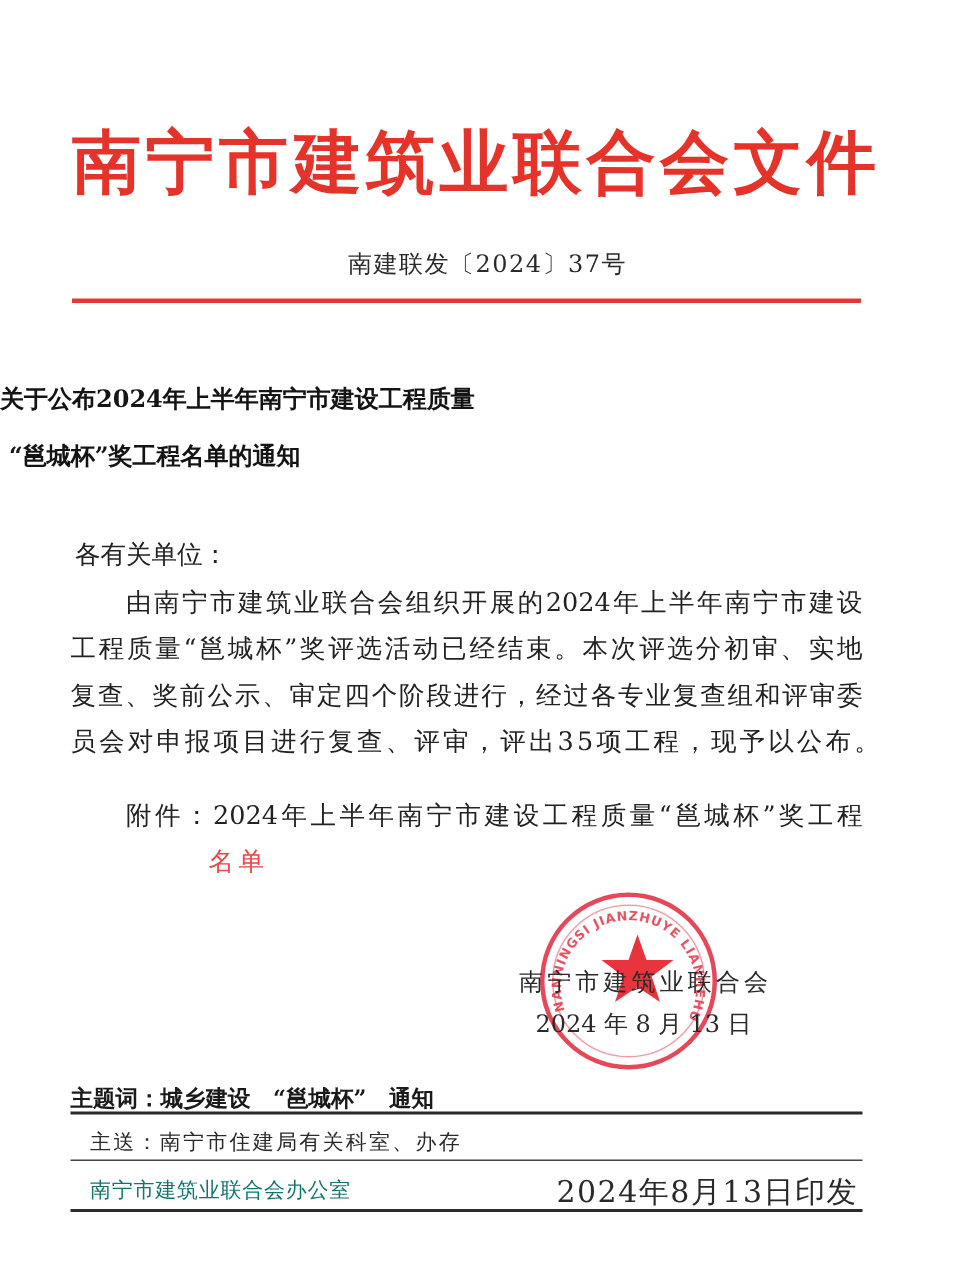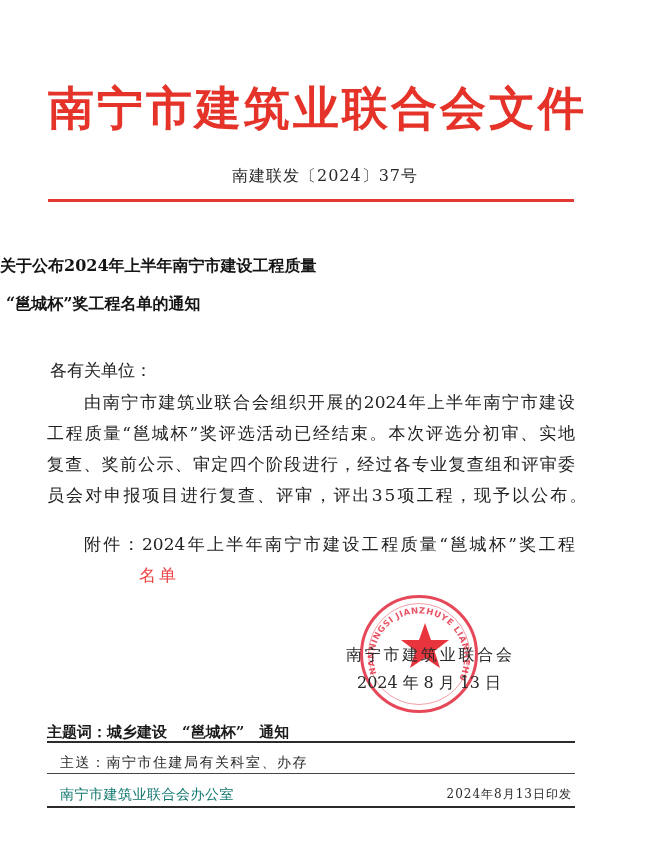--- a/index.html
+++ b/index.html
@@ -47,21 +47,21 @@
   .sign-date { left: 357px; top: 671px; width: 144px; font-size: 16px; line-height: 24px;
     color: #2a2a2a; white-space: nowrap; text-align: justify; text-align-last: justify; }
 
   .rule-thick { left: 47px; width: 528px; height: 2px; background: #2b2b2b; }
   .rule-thin { left: 47px; width: 528px; height: 1px; background: #444; }
 
   .keywords { left: 47px; top: 722px; font-size: 15px; line-height: 20px; font-weight: bold;
     color: #1a1a1a; white-space: pre; }
   .cc { left: 60px; top: 752px; font-size: 14px; line-height: 20px; color: #2a2a2a; letter-spacing: 1.5px; }
   .issuer { left: 60px; top: 784px; font-size: 14px; line-height: 20px; color: #0f766e; letter-spacing: 0.5px; }
-  .issue-date { right: 78px; top: 784px; font-size: 12px; line-height: 20px; color: #2a2a2a; letter-spacing: 1px; }
+  .issue-date { right: 78px; top: 784px; font-size: 20px; line-height: 20px; color: #2a2a2a; letter-spacing: 1px; }
 </style>
 </head>
 <body>
 
 <div class="abs header-title">南宁市建筑业联合会文件</div>
 <div class="abs doc-number">南建联发〔2024〕37号</div>
 <div class="abs red-rule"></div>
 
 <div class="abs title-line title-l1">关于公布2024年上半年南宁市建设工程质量</div>
 <div class="abs title-line title-l2">“邕城杯”奖工程名单的通知</div>

